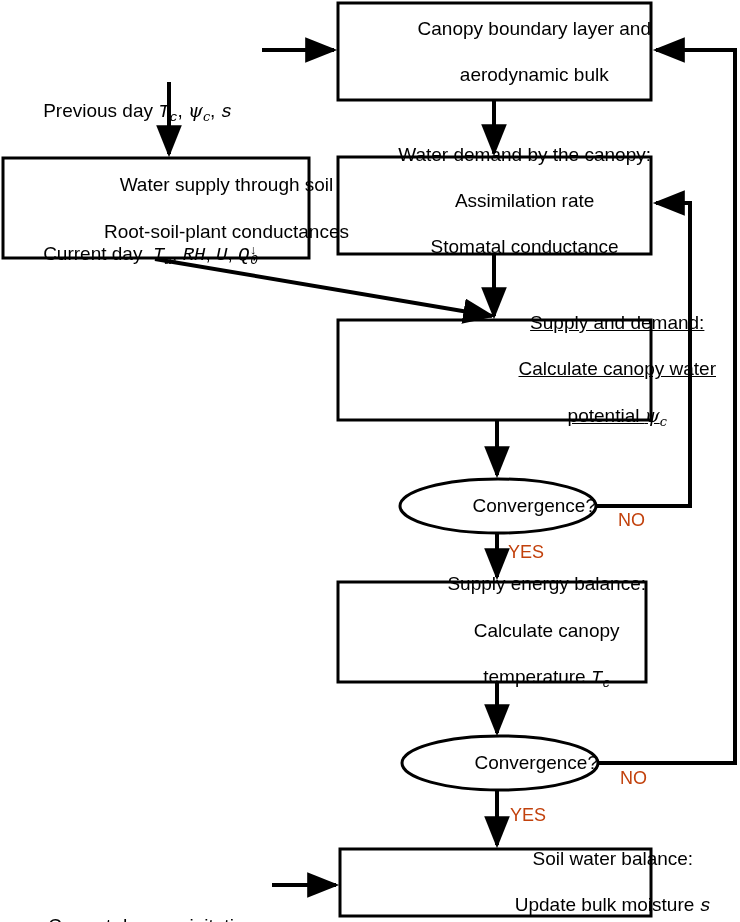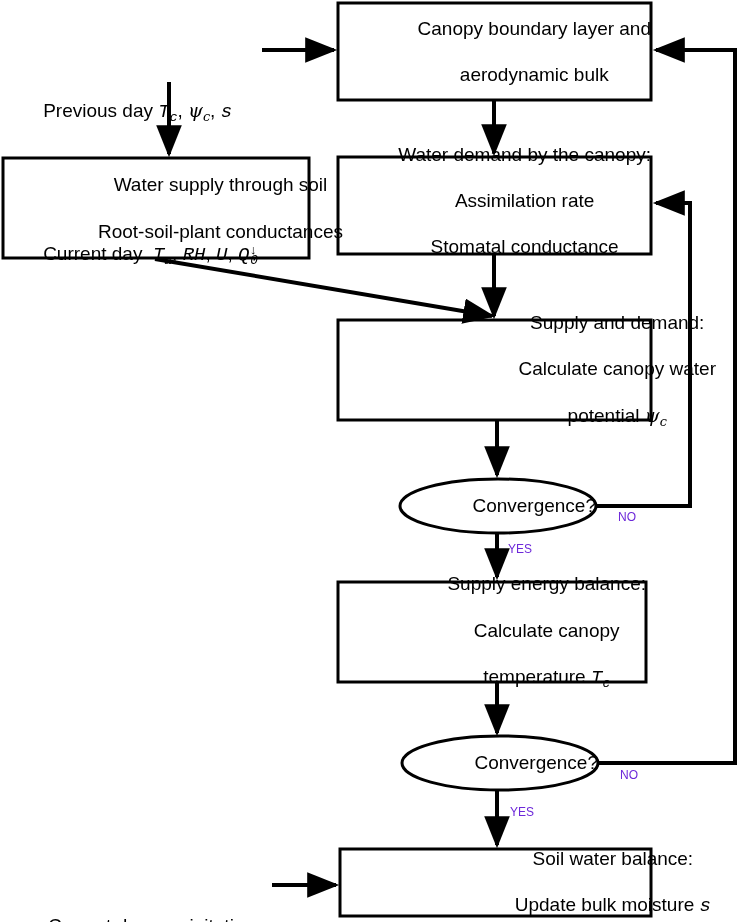--- a/index.html
+++ b/index.html
@@ -24,22 +24,22 @@
     position:absolute;
     font-family:"Liberation Sans", sans-serif;
     font-size:19px;
     line-height:1.5;
     color:#000;
     white-space:pre;
   }
   .edge-label{
     position:absolute;
     font-family:"Liberation Sans", sans-serif;
-    font-size:12px;
-    color:#6d28d9;
+    font-size:18px;
+    color:#c2410c;
   }
   .sub{font-size:0.68em;vertical-align:-0.28em;font-style:italic;}
   .sup{font-size:0.68em;vertical-align:0.45em;font-style:normal;}
   .psi{font-family:"DejaVu Serif", serif;font-style:italic;}
   .mathit{font-family:Liberation Mono, monospace;font-style:italic;}
 </style>
 </head>
 <body>
 
 <svg id="diagram" xmlns="http://www.w3.org/2000/svg" viewBox="0 0 740 922">
@@ -102,36 +102,36 @@
   </div>
 </div>
 
 <div class="node-text" style="left:338px;top:3px;width:313px;height:97px;">
   <div>
     <div>Canopy boundary layer and</div>
     <div>aerodynamic bulk</div>
   </div>
 </div>
 
-<div class="node-text" style="left:7px;top:158px;width:336px;height:100px;">
+<div class="node-text" style="left:13px;top:158px;width:336px;height:100px;">
   <div>
     <div>Water supply through soil</div>
     <div>Root-soil-plant conductances</div>
   </div>
 </div>
 
 <div class="node-text" style="left:338px;top:157px;width:313px;height:87px;">
   <div>
     <div>Water demand by the canopy:</div>
     <div>Assimilation rate</div>
     <div>Stomatal conductance</div>
   </div>
 </div>
 
-<div class="node-text" style="left:338px;top:320px;width:378px;height:100px;">
+<div class="node-text" style="left:338px;top:320px;width:378px;height:100px;text-decoration:underline;">
   <div>
     <div>Supply and demand:</div>
     <div>Calculate canopy water</div>
     <div><span>potential </span><span class="psi"><span>ψ</span><span class="sub">c</span></span></div>
   </div>
 </div>
 
 <div class="node-text" style="left:400px;top:479px;width:196px;height:54px;">
   <span>Convergence?</span>
 </div>

